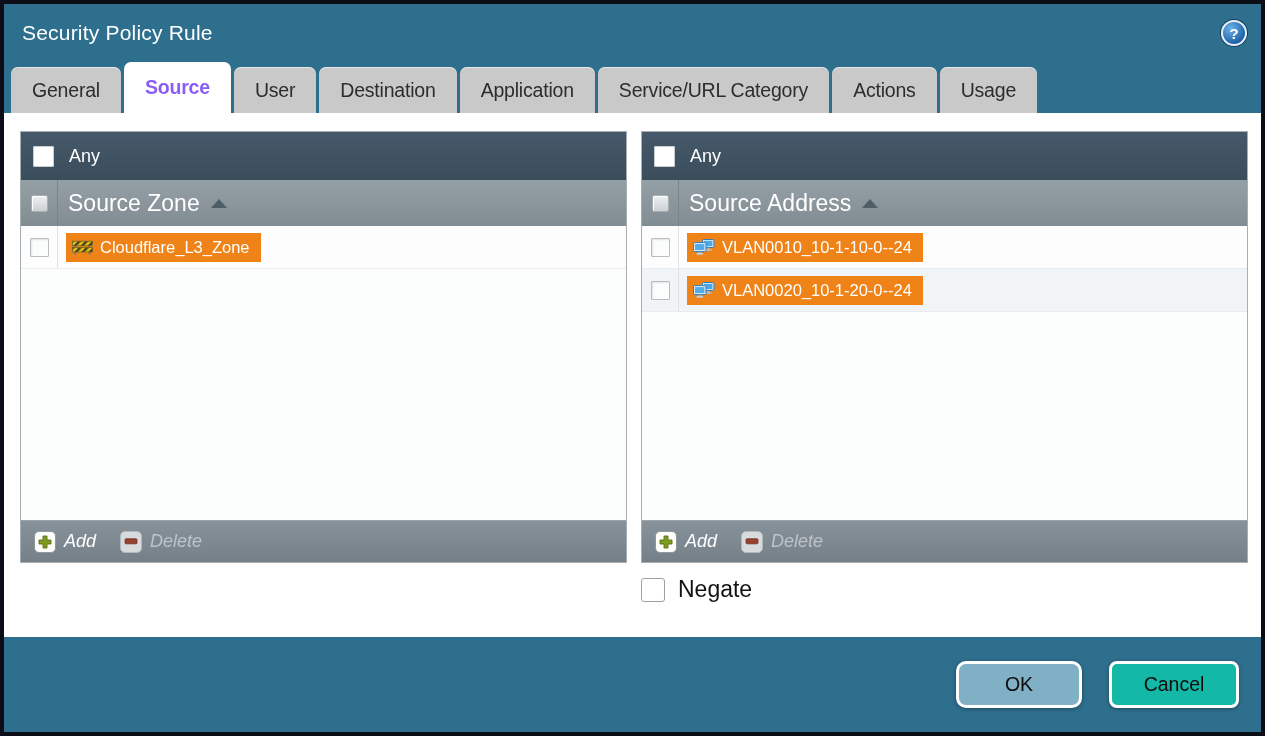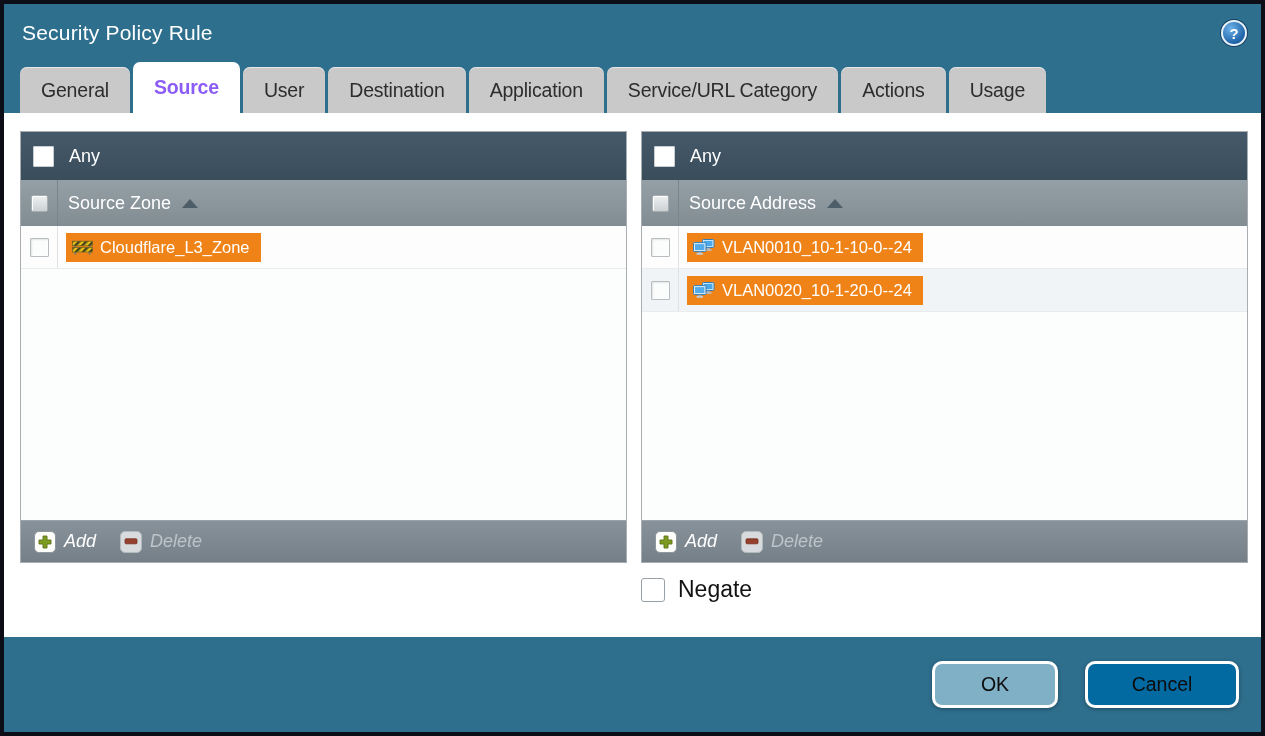--- a/index.html
+++ b/index.html
@@ -31,21 +31,21 @@
     box-shadow: 0 0 0 1px #173f63;
     color: #fff; font-weight: bold; font-size: 15px;
     display: flex; align-items: center; justify-content: center;
     cursor: pointer;
   }
 
   
   .tabbar {
     flex: 0 0 51px; height: 51px;
     display: flex; align-items: flex-end;
-    padding-left: 16px; gap: 3px;
+    padding-left: 7px; gap: 3px;
   }
   .tab {
     height: 46px;
     background: #c9c9c9;
     border-radius: 7px 7px 0 0;
     padding: 0 21px;
     display: flex; align-items: center;
     font-size: 19.5px; color: #2d2d2d;
     letter-spacing: -0.2px;
     box-shadow: inset 0 1px 0 rgba(255,255,255,.55);
@@ -102,21 +102,21 @@
     width: 17px; height: 17px;
     background: linear-gradient(#eef0f1, #ccd1d4);
     border: 1px solid #a7aeb2; border-radius: 2px;
     box-shadow: inset 1px 1px 0 #ffffff;
     cursor: pointer;
   }
   .col-title-wrap {
     display: flex; align-items: center; gap: 11px;
     padding-left: 10px;
   }
-  .col-title { color: #ffffff; font-size: 18px; }
+  .col-title { color: #ffffff; font-size: 23px; }
   .sort-asc-icon {
     width: 0; height: 0;
     border-left: 8px solid transparent;
     border-right: 8px solid transparent;
     border-bottom: 9px solid #4e5e68;
   }
 
   .rows { flex: 1 1 auto; overflow: hidden; background: #fcfdfd; }
   .row {
     height: 43px;
@@ -185,21 +185,21 @@
   .btn {
     height: 47px; border-radius: 10px;
     border: 3px solid #ffffff;
     font-size: 19.5px; color: #0c0c0c;
     display: flex; align-items: center; justify-content: center;
     cursor: pointer;
     box-shadow: 0 1px 4px rgba(0,0,0,.35);
     font-family: "Liberation Sans", sans-serif;
   }
   .btn-ok { width: 126px; background: #7fb0c6; }
-  .btn-cancel { width: 154px; background: #0369a1; }
+  .btn-cancel { width: 130px; background: #14b8a6; border-radius: 8px; }
 </style>
 </head>
 <body>
 
 <div class="window">
 
   <div class="titlebar">
     <div class="dialog-title">Security Policy Rule</div>
     <div class="help-button">
       <span>?</span>

